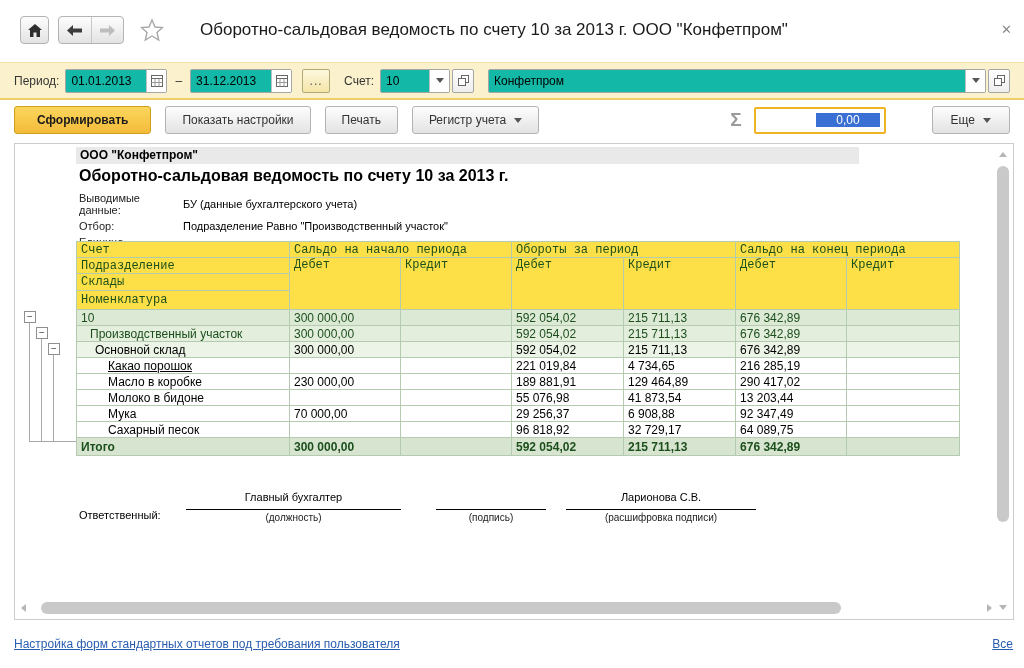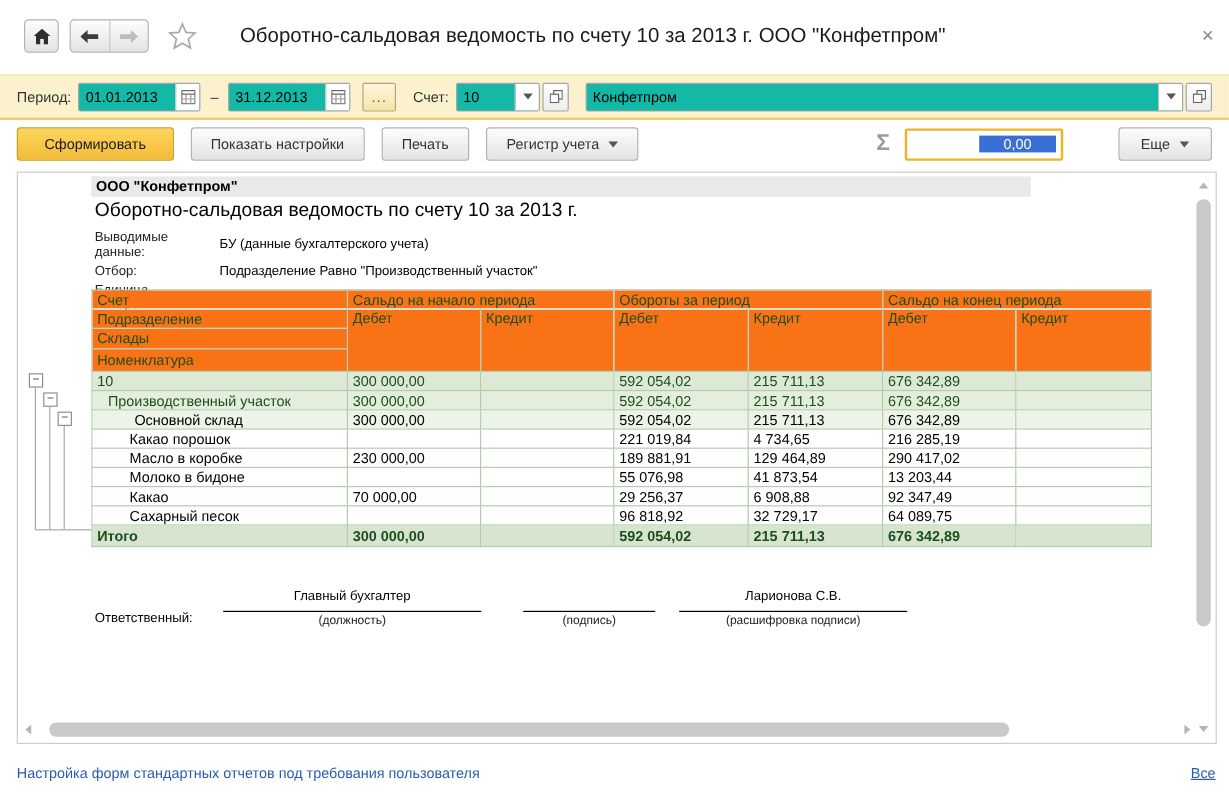--- a/index.html
+++ b/index.html
@@ -35,44 +35,44 @@
   .sidebtn { width:22px; height:24px; margin-left:2px; border:1px solid #a6a6a6; border-radius:2px; background:linear-gradient(#fefefe,#ededed); display:flex; align-items:center; justify-content:center; cursor:pointer; }
   .dots-btn { width:28px; height:24px; margin-left:10px; border:1px solid #b2a878; border-radius:2px; background:linear-gradient(#fdf7dd,#f4e5a8); display:flex; align-items:center; justify-content:center; cursor:pointer; color:#555; letter-spacing:1px; }
   .arrow-down { width:0; height:0; border-left:4px solid transparent; border-right:4px solid transparent; border-top:5px solid #555; }
   
   .toolbar { position:absolute; left:0; top:102px; width:1024px; height:36px; display:flex; align-items:center; padding:0 14px; }
   .btn {
     height:28px; padding:0 16px; margin-right:14px; border:1px solid #b3b3b3; border-radius:3px;
     background:linear-gradient(#fdfdfd,#e3e3e3); display:flex; align-items:center; cursor:pointer; color:#333;
   }
   .btn .arrow-down { margin-left:8px; }
-  .btn-primary { background:linear-gradient(#fcd65c,#f3bb3a); border-color:#cfa01c; font-weight:normal; color:#1a1a1a; padding:0 22px; }
+  .btn-primary { background:linear-gradient(#fcd65c,#f3bb3a); border-color:#cfa01c; font-weight:bold; color:#1a1a1a; padding:0 22px; }
   .sigma { color:#9a9a9a; font-size:19px; font-weight:bold; margin:0 12px 0 0; }
   .sum-field {
     width:132px; height:27px; border:2px solid #edb424; border-radius:2px; background:#fff;
     display:flex; align-items:center; justify-content:flex-end; padding:0 4px; margin-right:46px;
   }
   .sum-field .sel { background:#3a70d3; color:#fff; padding:0 20px; }
   .spacer { flex:1; }
   
   .panel { position:absolute; left:14px; top:143px; width:1000px; height:477px; border:1px solid #cdcdcd; background:#fff; }
   
   .tree-box { position:absolute; width:12px; height:12px; border:1px solid #8f8f8f; background:#fff; font-size:10px; line-height:10px; text-align:center; color:#444; cursor:pointer; z-index:3; }
   .tree-line { position:absolute; background:#a8a8a8; z-index:2; }
   
   .content { position:absolute; left:61px; top:0; width:905px; height:456px; overflow:hidden; }
   .org-band { position:absolute; left:0; top:3px; width:783px; height:17px; background:#e9e9e9; font-weight:bold; padding:1px 0 0 4px; }
-  .rep-title { position:absolute; left:3px; top:23px; font-size:16px; font-weight:normal; }
+  .rep-title { position:absolute; left:3px; top:23px; font-size:16px; font-weight:bold; }
   .info { position:absolute; left:3px; top:49px; font-size:11px; }
   .info-row { display:flex; height:22px; align-items:center; }
   .info-row .il { width:104px; color:#222; }
   
   table.rep { position:absolute; left:0; top:97px; border-collapse:collapse; table-layout:fixed; width:883px; font-size:12px; }
   table.rep td { border:1px solid #b5cbb0; padding:0 4px; height:16px; overflow:hidden; white-space:nowrap; }
-  td.hdr { background:#f97316; color:#1c4f1c; }
+  td.hdr { background:#fde047; color:#1c4f1c;font-family:Liberation Mono, monospace; }
   td.num { text-align:left; }
   tr.r-g1 td { background:#dcead5; color:#1c4f1c; }
   tr.r-g2 td { background:#e3eedd; color:#1c4f1c; }
   tr.r-g3 td { background:#ecf4e7; color:#000; }
   tr.r-item td { background:#fff; color:#000; }
   tr.total td { background:#d7e5d0; color:#1c4f1c; font-weight:bold; height:18px; }
   
   .sig { position:absolute; left:0; top:347px; width:760px; height:40px; font-size:11px; }
   .sig-label { position:absolute; left:3px; top:18px; }
   .sig-block { position:absolute; top:0; }
@@ -81,21 +81,21 @@
   
   .vscroll { position:absolute; right:3px; top:4px; width:14px; height:462px; }
   .vthumb { position:absolute; left:1px; top:18px; width:12px; height:356px; background:#c9c9c9; border-radius:6px; }
   .tri-up { width:0;height:0;border-left:4px solid transparent;border-right:4px solid transparent;border-bottom:5px solid #b5b5b5; position:absolute; left:3px; top:4px;}
   .tri-down { width:0;height:0;border-left:4px solid transparent;border-right:4px solid transparent;border-top:5px solid #b5b5b5; position:absolute; left:3px; bottom:0;}
   .hscroll { position:absolute; left:4px; bottom:4px; width:975px; height:14px; }
   .hthumb { position:absolute; left:22px; top:1px; width:800px; height:12px; background:#c9c9c9; border-radius:6px; }
   .tri-left { width:0;height:0;border-top:4px solid transparent;border-bottom:4px solid transparent;border-right:5px solid #b5b5b5; position:absolute; left:2px; top:3px;}
   .tri-right { width:0;height:0;border-top:4px solid transparent;border-bottom:4px solid transparent;border-left:5px solid #b5b5b5; position:absolute; right:2px; top:3px;}
   
-  .footer-link { position:absolute; left:14px; top:637px; color:#2a5db0; cursor:pointer; }
+  .footer-link { position:absolute; left:14px; top:637px; color:#2a5db0; text-decoration:underline; cursor:pointer; }
   .footer-all { position:absolute; right:11px; top:637px; color:#2a5db0; text-decoration:underline; cursor:pointer; }
   svg { display:block; }
 </style>
 </head>
 <body>
 
 <div class="topbar">
   <div class="iconbtn home-btn">
     <span>
       <svg width="14" height="13" viewBox="0 0 14 13">
@@ -275,30 +275,30 @@
           <tr class="r-g2">
     <td class="lbl" style="padding-left: 13px;">Производственный участок</td>
     <td class="num">300 000,00</td>
     <td class="num"></td>
     <td class="num">592 054,02</td>
     <td class="num">215 711,13</td>
     <td class="num">676 342,89</td>
     <td class="num"></td>
   </tr>
           <tr class="r-g3">
-    <td class="lbl" style="padding-left: 35px;">Основной склад</td>
+    <td class="lbl" style="padding-left: 18px;">Основной склад</td>
     <td class="num">300 000,00</td>
     <td class="num"></td>
     <td class="num">592 054,02</td>
     <td class="num">215 711,13</td>
     <td class="num">676 342,89</td>
     <td class="num"></td>
   </tr>
           <tr class="r-item">
-    <td class="lbl" style="padding-left: 31px;">Какао порошок</td>
+    <td class="lbl" style="padding-left: 31px; text-decoration: underline;">Какао порошок</td>
     <td class="num"></td>
     <td class="num"></td>
     <td class="num">221 019,84</td>
     <td class="num">4 734,65</td>
     <td class="num">216 285,19</td>
     <td class="num"></td>
   </tr>
           <tr class="r-item">
     <td class="lbl" style="padding-left: 31px;">Масло в коробке</td>
     <td class="num">230 000,00</td>
@@ -311,21 +311,21 @@
           <tr class="r-item">
     <td class="lbl" style="padding-left: 31px;">Молоко в бидоне</td>
     <td class="num"></td>
     <td class="num"></td>
     <td class="num">55 076,98</td>
     <td class="num">41 873,54</td>
     <td class="num">13 203,44</td>
     <td class="num"></td>
   </tr>
           <tr class="r-item">
-    <td class="lbl" style="padding-left: 31px;">Какао</td>
+    <td class="lbl" style="padding-left: 31px;">Мука</td>
     <td class="num">70 000,00</td>
     <td class="num"></td>
     <td class="num">29 256,37</td>
     <td class="num">6 908,88</td>
     <td class="num">92 347,49</td>
     <td class="num"></td>
   </tr>
           <tr class="r-item">
     <td class="lbl" style="padding-left: 31px;">Сахарный песок</td>
     <td class="num"></td>

